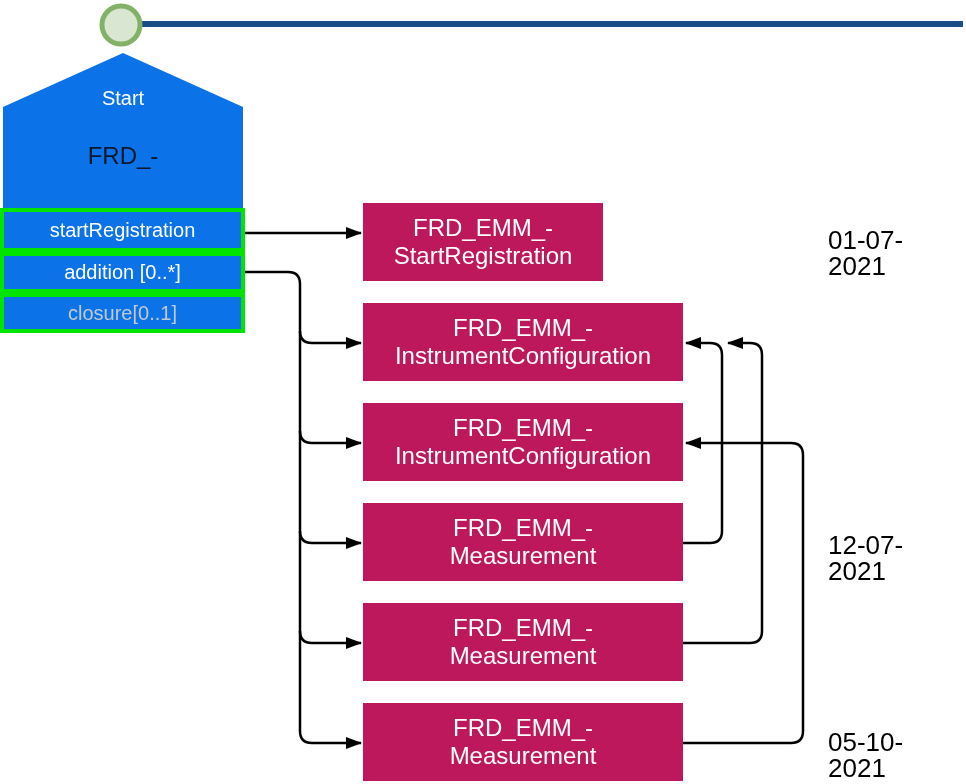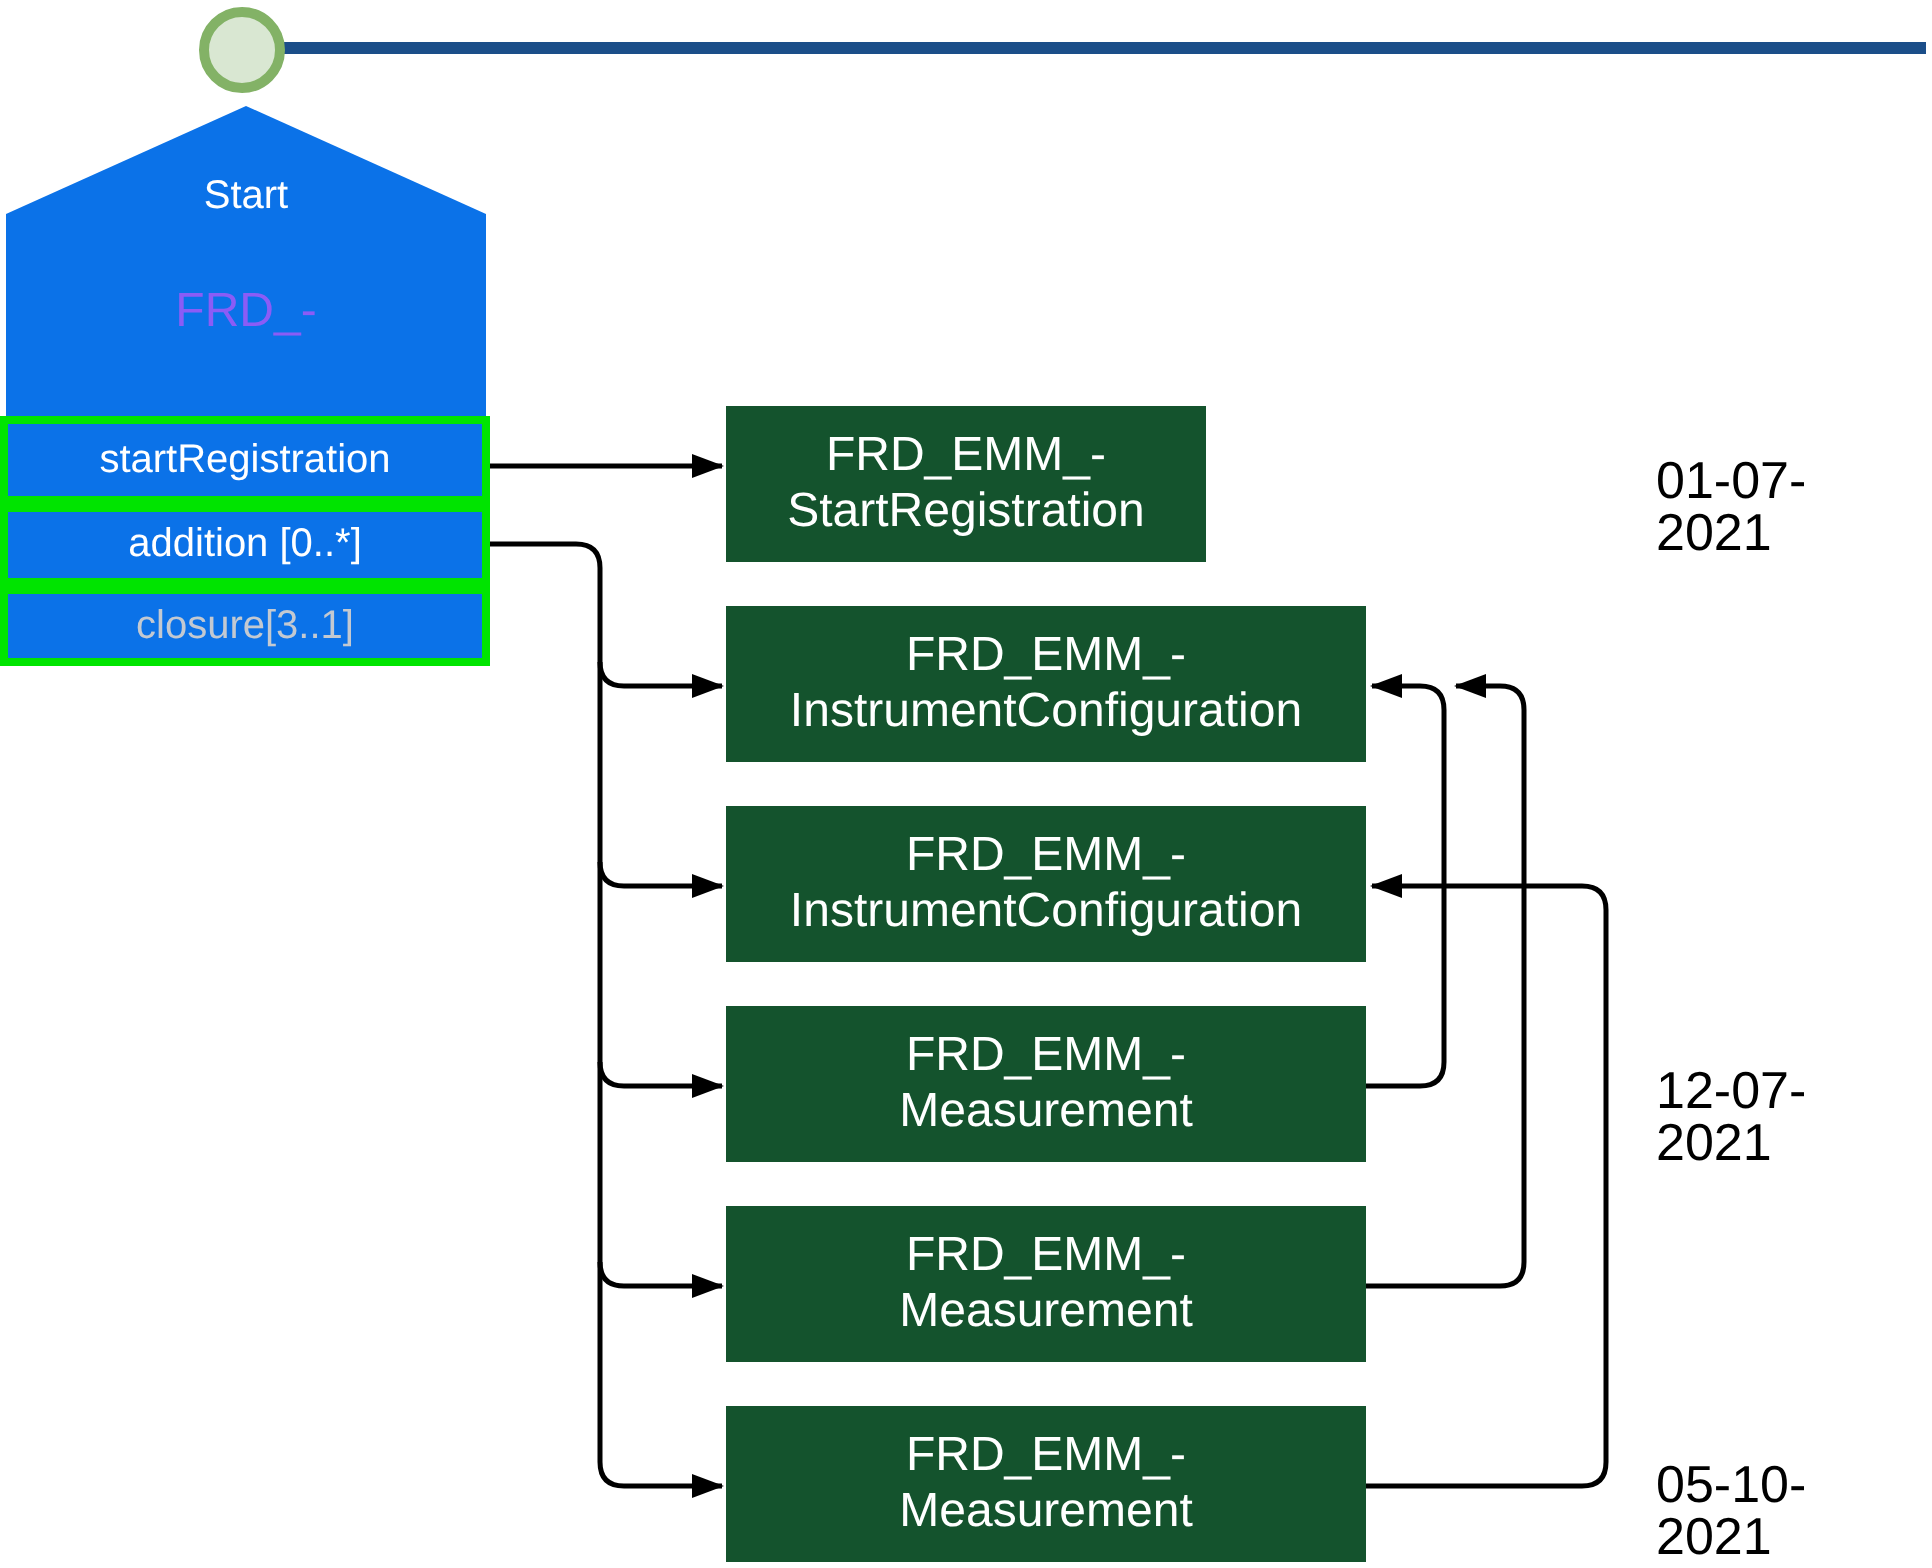--- a/index.html
+++ b/index.html
@@ -13,38 +13,38 @@
 
   .abs{position:absolute;}
 
   
   .start-title{
     left:3px;top:85px;width:240px;text-align:center;z-index:2;
     color:#ffffff;font-size:20px;line-height:26px;
   }
   .start-name{
     left:3px;top:143px;width:240px;text-align:center;z-index:2;
-    color:#8b5cf6;font-size:24px;line-height:25px;
+    color:#0f172a;font-size:24px;line-height:25px;
   }
 
   
   .op-row{
     left:0;width:245px;box-sizing:border-box;z-index:2;
     background:#0b72e8;border:4px solid #00e400;
     display:flex;align-items:center;justify-content:center;
     color:#ffffff;font-size:20px;
   }
   .op-row.muted{color:#c3c9d1;}
   #op-1{top:208px;height:44px;}
   #op-2{top:252px;height:41px;}
   #op-3{top:293px;height:40px;}
 
   
   .ebox{
-    background:#14532d;color:#ffffff;z-index:1;
+    background:#be185d;color:#ffffff;z-index:1;
     display:flex;flex-direction:column;align-items:center;justify-content:center;
     text-align:center;font-size:24px;line-height:28px;
   }
   #ebox-0{left:363px;top:203px;width:240px;height:78px;}
   #ebox-1{left:363px;top:303px;width:320px;height:78px;}
   #ebox-2{left:363px;top:403px;width:320px;height:78px;}
   #ebox-3{left:363px;top:503px;width:320px;height:78px;}
   #ebox-4{left:363px;top:603px;width:320px;height:78px;}
   #ebox-5{left:363px;top:703px;width:320px;height:78px;}
 
@@ -72,21 +72,21 @@
     <div>FRD_-</div>
   </div>
 
   <div id="op-1" class="abs op-row">
     <span>startRegistration</span>
   </div>
   <div id="op-2" class="abs op-row">
     <span>addition [0..*]</span>
   </div>
   <div id="op-3" class="abs op-row muted">
-    <span>closure[3..1]</span>
+    <span>closure[0..1]</span>
   </div>
 
   <div id="ebox-0" class="abs ebox">
     <div>FRD_EMM_-</div>
     <div>StartRegistration</div>
   </div>
   <div id="ebox-1" class="abs ebox">
     <div>FRD_EMM_-</div>
     <div>InstrumentConfiguration</div>
   </div>

